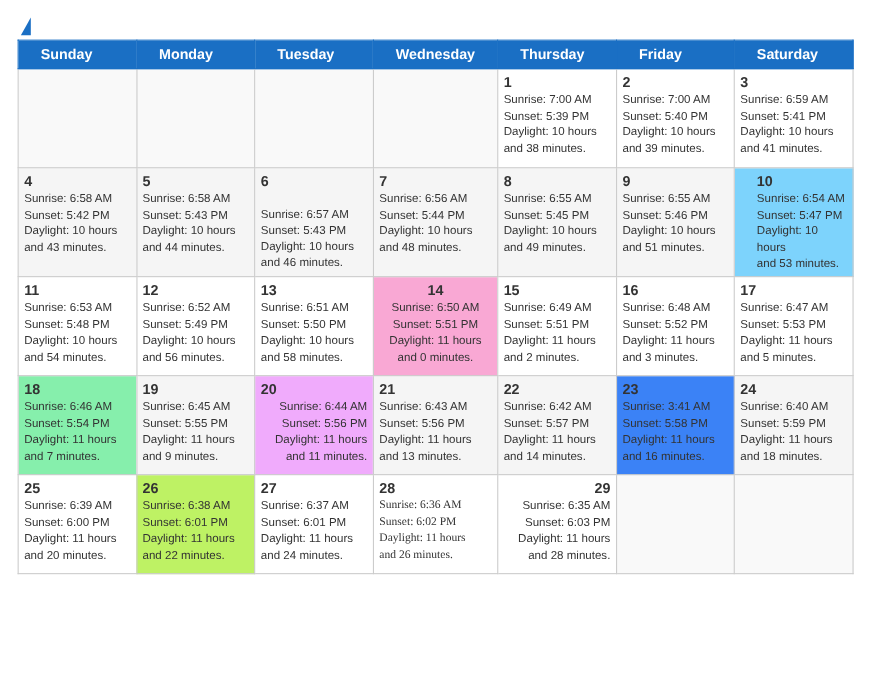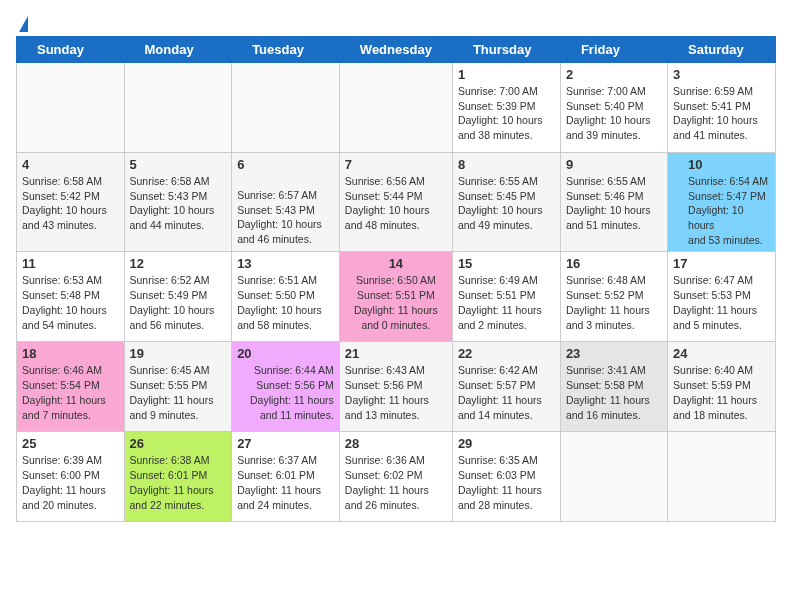--- a/index.html
+++ b/index.html
@@ -226,21 +226,21 @@
         </td>
         <td style="background-color: rgb(255, 255, 255);">
           <span class="day-number">17</span>
           <div class="cell-info" style="white-space: pre-line;">Sunrise: 6:47 AM
 Sunset: 5:53 PM
 Daylight: 11 hours
 and 5 minutes.</div>
         </td>
       </tr>
       <tr>
-        <td style="background-color: #f9a8d4;">
+        <td style="background-color: #86efac;">
           <span class="day-number">18</span>
           <div class="cell-info" style="white-space: pre-line;">Sunrise: 6:46 AM
 Sunset: 5:54 PM
 Daylight: 11 hours
 and 7 minutes.</div>
         </td>
         <td style="background-color: rgb(245, 245, 245);">
           <span class="day-number">19</span>
           <div class="cell-info" style="white-space: pre-line;">Sunrise: 6:45 AM
 Sunset: 5:55 PM
@@ -261,21 +261,21 @@
 Daylight: 11 hours
 and 13 minutes.</div>
         </td>
         <td style="background-color: rgb(245, 245, 245);">
           <span class="day-number">22</span>
           <div class="cell-info" style="white-space: pre-line;">Sunrise: 6:42 AM
 Sunset: 5:57 PM
 Daylight: 11 hours
 and 14 minutes.</div>
         </td>
-        <td style="background-color: #e5e5e5;">
+        <td style="background-color: #3b82f6;">
           <span class="day-number">23</span>
           <div class="cell-info" style="white-space: pre-line;">Sunrise: 3:41 AM
 Sunset: 5:58 PM
 Daylight: 11 hours
 and 16 minutes.</div>
         </td>
         <td style="background-color: rgb(245, 245, 245);">
           <span class="day-number">24</span>
           <div class="cell-info" style="white-space: pre-line;">Sunrise: 6:40 AM
 Sunset: 5:59 PM
@@ -300,26 +300,26 @@
         </td>
         <td style="background-color: rgb(255, 255, 255);">
           <span class="day-number">27</span>
           <div class="cell-info" style="white-space: pre-line;">Sunrise: 6:37 AM
 Sunset: 6:01 PM
 Daylight: 11 hours
 and 24 minutes.</div>
         </td>
         <td style="background-color: rgb(255, 255, 255);">
           <span class="day-number">28</span>
-          <div class="cell-info" style="white-space: pre-line;">Sunrise: 6:36 AM
+          <div class="cell-info" style="white-space: pre-line; font-family: Liberation Serif, serif;">Sunrise: 6:36 AM
 Sunset: 6:02 PM
 Daylight: 11 hours
 and 26 minutes.</div>
         </td>
-        <td style="background-color: rgb(255, 255, 255);">
+        <td style="background-color: rgb(255, 255, 255); text-align: right;">
           <span class="day-number">29</span>
           <div class="cell-info" style="white-space: pre-line;">Sunrise: 6:35 AM
 Sunset: 6:03 PM
 Daylight: 11 hours
 and 28 minutes.</div>
         </td>
         <td style="background-color: rgb(249, 249, 249);"></td>
         <td style="background-color: rgb(249, 249, 249);"></td>
       </tr>
     </tbody>

